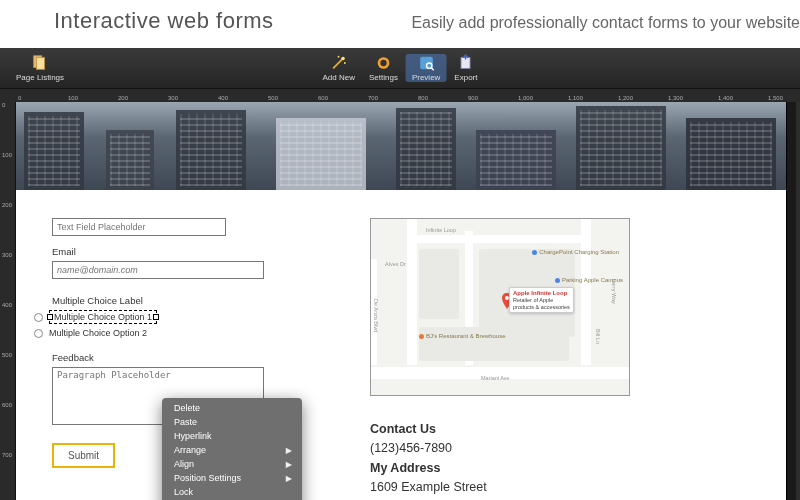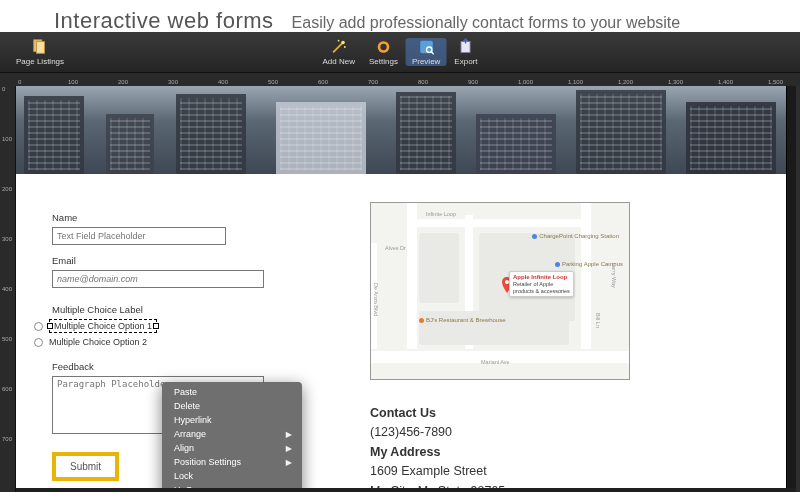--- a/index.html
+++ b/index.html
@@ -1,18 +1,18 @@
 <!DOCTYPE html>
 <html><head>
 <meta charset="utf-8">
 <style>
   * { box-sizing: border-box; margin: 0; padding: 0; }
   body { width: 800px; height: 500px; overflow: hidden; font-family: -apple-system, "Helvetica Neue", Arial, sans-serif; background: #fff; }
   
-  .promo-bar { height: 32px; display: flex; align-items: baseline; padding: 8px 0 0 54px; gap: 18px; }
+  .promo-bar { height: 48px; display: flex; align-items: baseline; padding: 8px 0 0 54px; gap: 18px; justify-content: space-between; }
   .promo-title { font-size: 22px; font-weight: 300; color: #555; letter-spacing: 0.5px; }
   .promo-sub { font-size: 16px; color: #666; font-weight: 300; }
   
   .app-frame { width: 800px; height: 460px; background: #1f1f1f; position: relative; }
   
   .toolbar { height: 40px; background: linear-gradient(#3a3a3a,#252525); display: flex; align-items: center; padding: 0 10px; position: relative; color: #ddd; font-size: 8px; }
   .tool-item { display: flex; flex-direction: column; align-items: center; gap: 1px; padding: 0 6px; cursor: default; }
   .tool-icon { width: 18px; height: 18px; display: flex; align-items: center; justify-content: center; }
   .tool-center { position: absolute; left: 50%; transform: translateX(-50%); display: flex; gap: 2px; }
   .tool-item.hl { background: rgba(80,130,200,0.5); border-radius: 3px; }
@@ -50,21 +50,21 @@
   .radio-dot { width:9px; height:9px; border:1px solid #888; border-radius:50%; background:#fff; flex-shrink:0;}
   .sel-box { border:1px dashed #000; padding:1px 4px; background:#fff; position:relative;}
   .sel-box::before,.sel-box::after{content:"";position:absolute;width:4px;height:4px;background:#fff;border:1px solid #000;}
   .sel-box::before{left:-3px;top:50%;margin-top:-3px;}
   .sel-box::after{right:-3px;top:50%;margin-top:-3px;}
   
   .ctx-menu { position:absolute; left:110px; top:180px; width:140px; background:#6f6f70; border-radius:4px; box-shadow:0 4px 16px rgba(0,0,0,0.5); padding:3px 0; font-size:9px; color:#fff; z-index:10;}
   .ctx-item { padding:2px 10px 2px 12px; display:flex; justify-content:space-between; align-items:center; cursor:default;}
   .ctx-arrow { font-size:8px; opacity:0.9;}
   
-  .submit-btn { margin-top:16px; border:4px solid #eab308; padding:5px 14px; font-size:10px; background:#fff; color:#555;}
+  .submit-btn { margin-top:16px; border:2px solid #eab308; padding:5px 14px; font-size:10px; background:#fff; color:#555;}
   
   .map { width: 260px; height: 178px; border:1px solid #999; background:#f3f3f0; position:relative; overflow:hidden; font-size:6px; color:#9a8b60;}
   .road{position:absolute;background:#fff;}
   .road.r1{left:0;right:0;top:148px;height:12px;}
   .road.r2{left:36px;top:0;bottom:30px;width:10px;}
   .road.r3{left:94px;top:12px;bottom:30px;width:8px;}
   .road.r4{right:38px;top:0;bottom:30px;width:10px;}
   .road.r5{left:36px;right:38px;top:16px;height:8px;border-radius:6px;}
   .road.r6{left:0;top:40px;bottom:30px;width:6px;}
   .lot{position:absolute;background:#e9e9e6;border-radius:3px;}
@@ -203,21 +203,20 @@
           </div>
           <div class="bld b7">
             <div></div>
           </div>
           <div class="bld b8">
             <div></div>
           </div>
       </div>
       <div class="content">
         <div class="col-left">
-          <div class="fld-label">Name</div>
           <input class="fld-input" placeholder="Text Field Placeholder" style="">
           <div class="fld-label">Email</div>
           <input class="fld-input" style="width: 212px; font-style: italic;" placeholder="name@domain.com">
           <div class="fld-label" style="margin-top:16px">Multiple Choice Label</div>
           
           <div class="radio-row">
             <span class="radio-dot"></span>
             <span class="sel-box">Multiple Choice Option 1</span>
           </div>
           <div class="radio-row">
@@ -225,24 +224,24 @@
             <span>Multiple Choice Option 2</span>
           </div>
 
           <div class="fld-label" style="margin-top:14px">Feedback</div>
           <textarea class="fld-textarea" placeholder="Paragraph Placeholder" style=""></textarea>
           
           <button class="submit-btn">Submit</button>
 
           <div class="ctx-menu">
             <div class="ctx-item">
+                <span>Delete</span>
+              </div>
+            <div class="ctx-item">
                 <span>Paste</span>
-              </div>
-            <div class="ctx-item">
-                <span>Delete</span>
               </div>
             <div class="ctx-item">
                 <span>Hyperlink</span>
               </div>
             <div class="ctx-item">
                 <span>Arrange</span>
                 <span class="ctx-arrow">▶</span>
               </div>
             <div class="ctx-item">
                 <span>Align</span>

